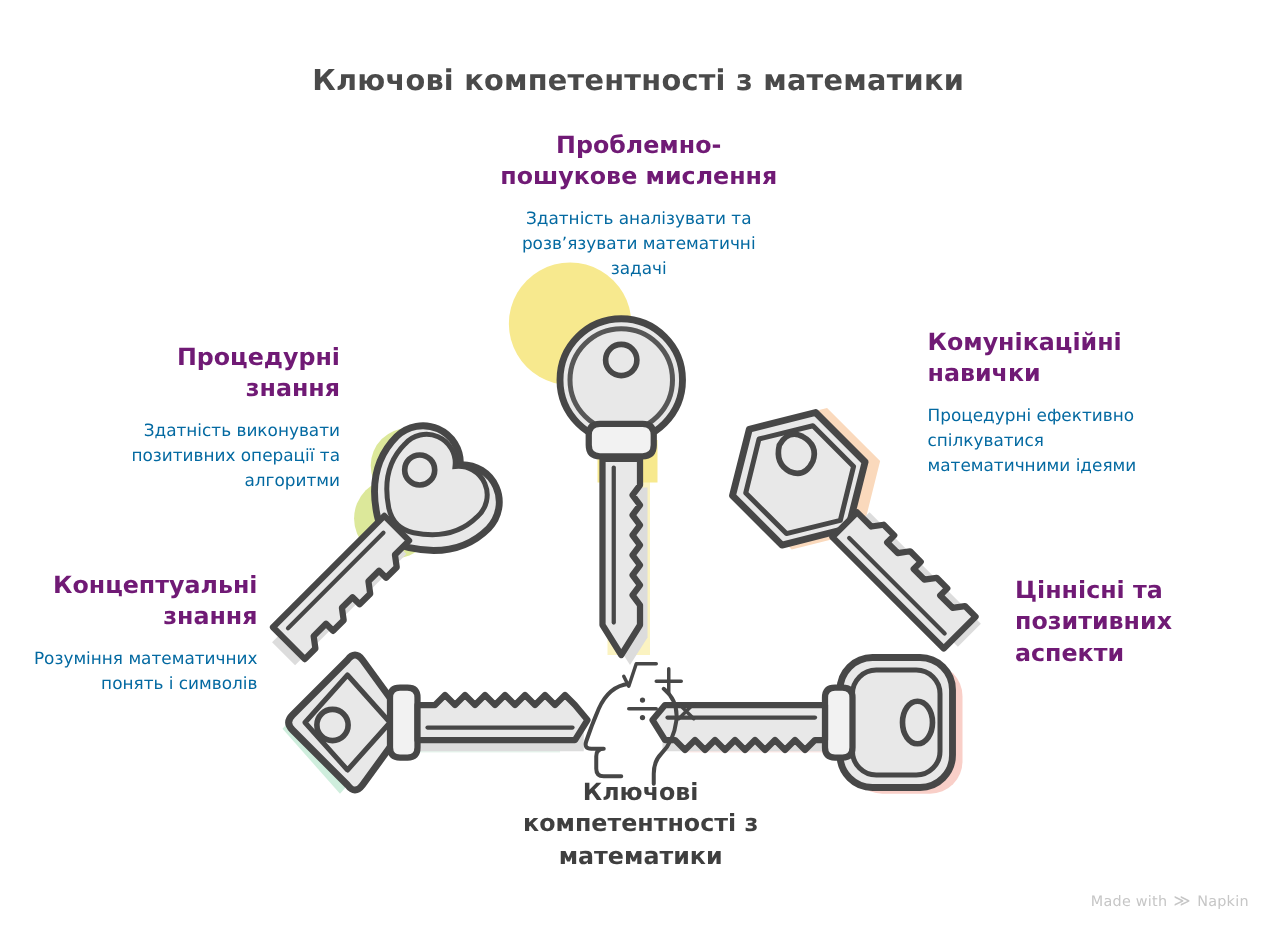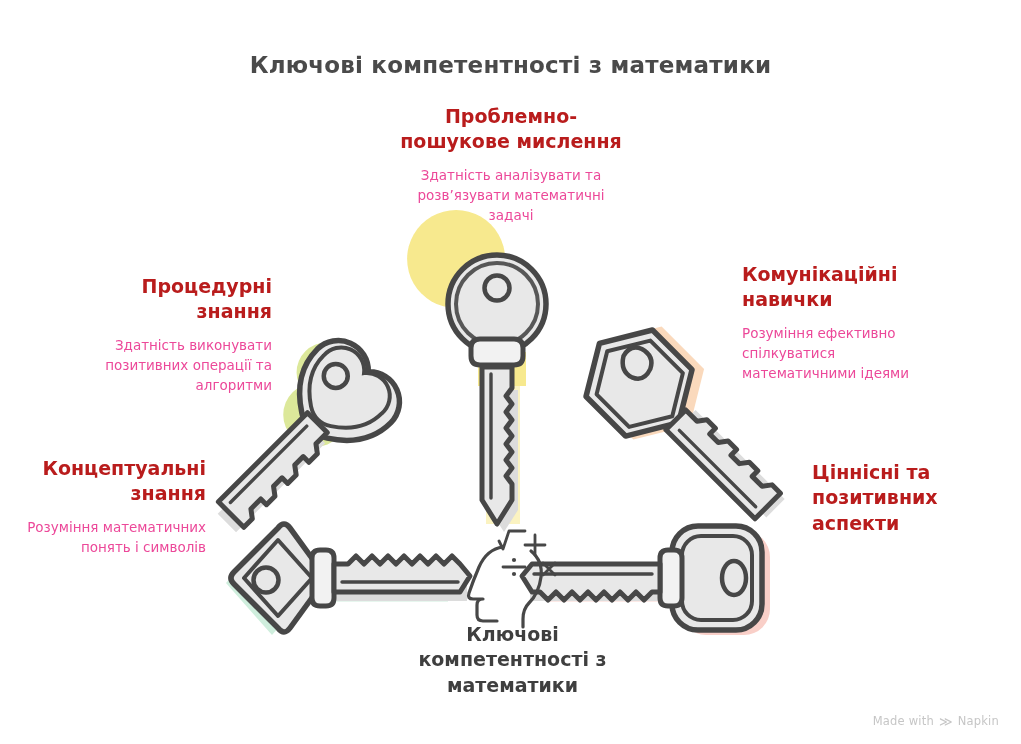--- a/index.html
+++ b/index.html
@@ -34,28 +34,28 @@
   }
 
   
   .node-label {
     position: absolute;
   }
   .node-heading {
     font-size: 19px;
     font-weight: 700;
     line-height: 1.34;
-    color: #b91c1c;
+    color: #701a75;
     margin: 0 0 11px 0;
   }
   .node-desc {
     font-size: 13.5px;
     font-weight: 400;
     line-height: 1.48;
-    color: #ec4899;
+    color: #0369a1;
     margin: 0;
   }
   .align-right  { text-align: right; }
   .align-left   { text-align: left; }
   .align-center { text-align: center; }
 
   
   .lbl-top        { left: 400px; top: 104px;  width: 222px; }
   .lbl-upper-left { left: 72px;  top: 274px;  width: 200px; }
   .lbl-upper-right{ left: 742px; top: 262px;  width: 210px; }
@@ -276,21 +276,21 @@
     <p class="node-desc">Здатність аналізувати та розв’язувати математичні задачі</p>
   </div>
 
   <div class="node-label lbl-upper-left align-right">
     <p class="node-heading">Процедурні знання</p>
     <p class="node-desc">Здатність виконувати позитивних операції та алгоритми</p>
   </div>
 
   <div class="node-label lbl-upper-right align-left">
     <p class="node-heading">Комунікаційні навички</p>
-    <p class="node-desc">Розуміння ефективно спілкуватися математичними ідеями</p>
+    <p class="node-desc">Процедурні ефективно спілкуватися математичними ідеями</p>
   </div>
 
   <div class="node-label lbl-lower-left align-right">
     <p class="node-heading">Концептуальні знання</p>
     <p class="node-desc">Розуміння математичних понять і символів</p>
   </div>
 
   <div class="node-label lbl-lower-right align-left">
     <p class="node-heading">Ціннісні та позитивних аспекти</p>
   </div>

